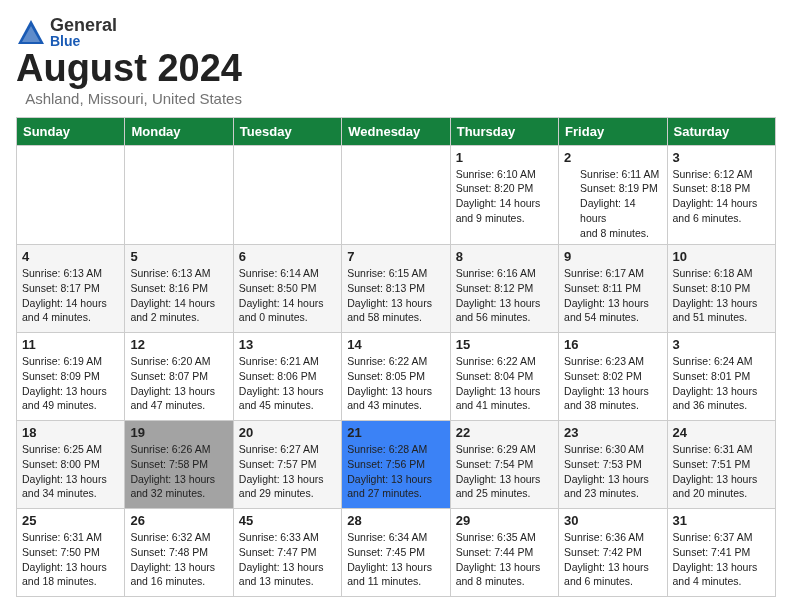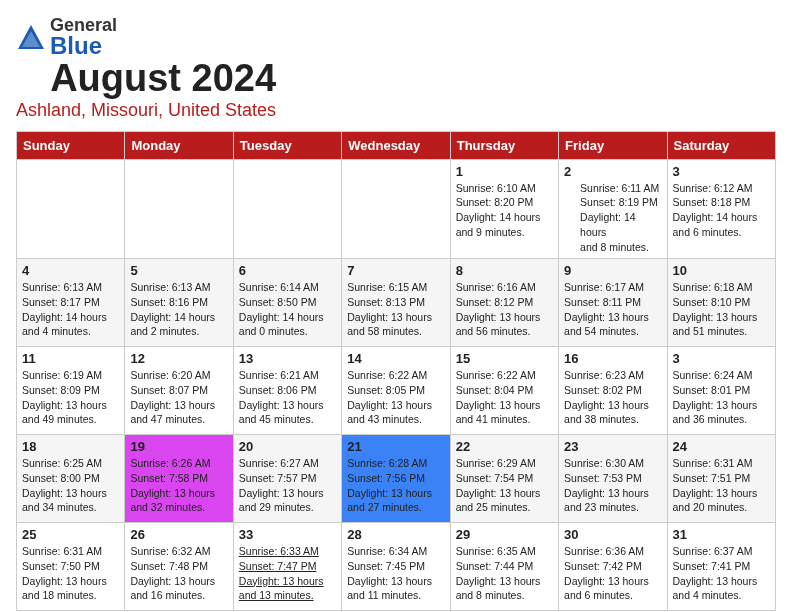--- a/index.html
+++ b/index.html
@@ -20,30 +20,30 @@
     .title-area {
       text-align: right;
     }
     .month-title {
       font-size: 38px;
       font-weight: bold;
       color: #222;
       line-height: 1.1;
     }
     .location {
-      font-size: 18px;
-      color: #b91c1c;
+      font-size: 15px;
+      color: #737373;
     }
     .calendar {
       width: 100%;
       border-collapse: collapse;
       table-layout: fixed;
     }
     .calendar th {
-      background: #b91c1c;
+      background: #15803d;
       color: #fff;
       text-align: left;
       padding: 6px 6px;
       font-size: 13px;
       border: 1px solid #ccc;
     }
     .calendar td {
       vertical-align: top;
       border: 1px solid #ccc;
       padding: 4px 5px;
@@ -83,21 +83,21 @@
       display: flex;
       flex-direction: column;
       line-height: 1;
     }
     .logo-general-text {
       font-size: 18px;
       font-weight: bold;
       color: #333;
     }
     .logo-blue-text {
-      font-size: 24px;
+      font-size: 14px;
       font-weight: bold;
       color: #1a5bb5;
     }
   </style>
 </head>
 <body>
 
 <div class="header-area">
   <div class="logo-wrapper">
     <svg class="logo-icon-svg" viewBox="0 0 30 28">
@@ -258,21 +258,21 @@
         </td>
       </tr>
       <tr>
         <td style="background: rgb(245, 245, 245);">
           <span class="day-number">18</span>
           <div class="day-info" style="white-space: pre-line;">Sunrise: 6:25 AM
 Sunset: 8:00 PM
 Daylight: 13 hours
 and 34 minutes.</div>
         </td>
-        <td style="background: #d946ef;">
+        <td style="background: #a3a3a3;">
           <span class="day-number">19</span>
           <div class="day-info" style="white-space: pre-line;">Sunrise: 6:26 AM
 Sunset: 7:58 PM
 Daylight: 13 hours
 and 32 minutes.</div>
         </td>
         <td style="background: rgb(245, 245, 245);">
           <span class="day-number">20</span>
           <div class="day-info" style="white-space: pre-line;">Sunrise: 6:27 AM
 Sunset: 7:57 PM
@@ -317,22 +317,22 @@
 and 18 minutes.</div>
         </td>
         <td>
           <span class="day-number">26</span>
           <div class="day-info" style="white-space: pre-line;">Sunrise: 6:32 AM
 Sunset: 7:48 PM
 Daylight: 13 hours
 and 16 minutes.</div>
         </td>
         <td>
-          <span class="day-number">33</span>
-          <div class="day-info" style="white-space: pre-line; text-decoration: underline;">Sunrise: 6:33 AM
+          <span class="day-number">45</span>
+          <div class="day-info" style="white-space: pre-line;">Sunrise: 6:33 AM
 Sunset: 7:47 PM
 Daylight: 13 hours
 and 13 minutes.</div>
         </td>
         <td>
           <span class="day-number">28</span>
           <div class="day-info" style="white-space: pre-line;">Sunrise: 6:34 AM
 Sunset: 7:45 PM
 Daylight: 13 hours
 and 11 minutes.</div>

